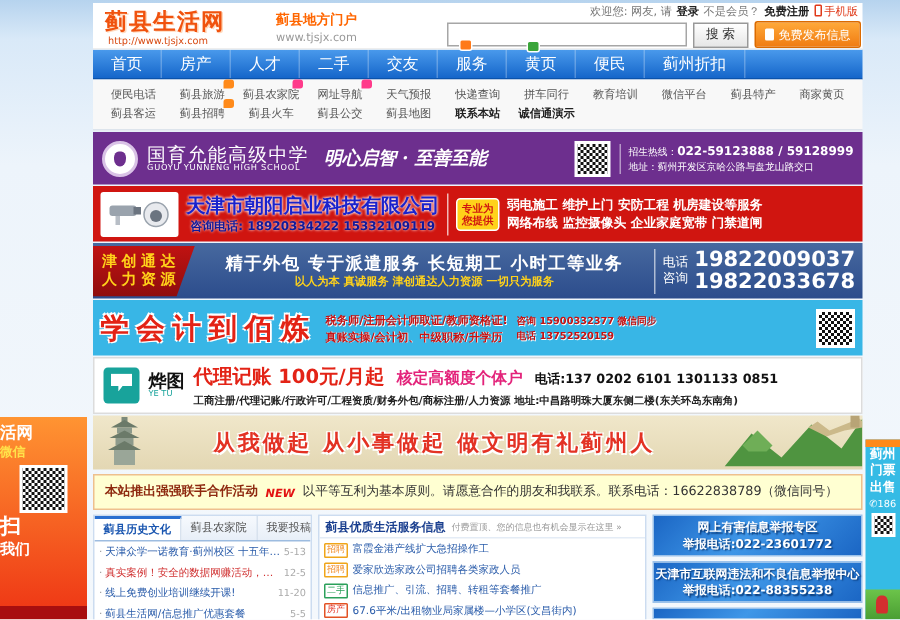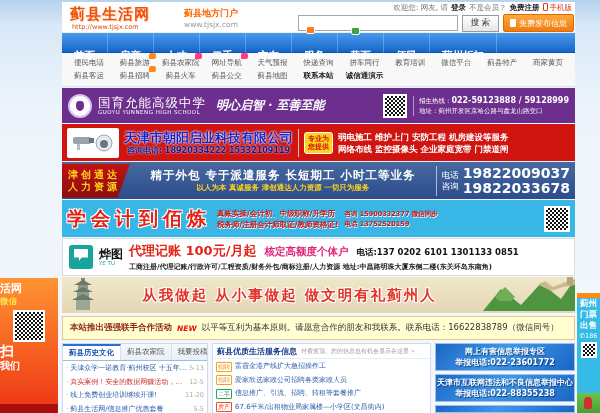--- a/index.html
+++ b/index.html
@@ -20,21 +20,21 @@
 .mobile{color:#e03a1a;font-weight:normal;display:flex;align-items:flex-start}
 .mobile-icon{display:inline-block;width:5px;height:8px;border:1px solid #e03a1a;border-radius:1px;margin-right:2px}
 .searchrow{position:absolute;right:1px;top:12px;display:flex;gap:4px;align-items:center}
 .search-input{width:160px;height:16px;border:1px solid #a6a6a6;background:#fff}
 .btn-search{height:17px;font-size:8.5px;padding:0 8px;background:linear-gradient(#fff,#e6e6e6);border:1px solid #999;color:#333;white-space:nowrap}
 .btn-post{height:18px;font-size:8px;color:#fff;font-weight:normal;background:linear-gradient(#ffa93a,#f07c12);border:1px solid #db6a00;border-radius:2px;display:flex;align-items:center;gap:3px;padding:0 6px;white-space:nowrap}
 .doc-icon{width:6px;height:8px;background:#fff;display:inline-block;border-radius:1px}
 
 
 .mainnav{height:20px;background:linear-gradient(#4a9aec,#1566ca);display:flex;align-items:stretch;border-bottom:1px solid #0c53ab}
-.nav-item{padding:12px 12px;color:#fff;font-size:10.5px;font-weight:bold;line-height:20px;border-right:1px solid rgba(255,255,255,.25)}
+.nav-item{padding:0 12px;color:#fff;font-size:10.5px;font-weight:normal;line-height:20px;border-right:1px solid rgba(255,255,255,.25)}
 
 
 .subnav{background:#f8f8f8;border-bottom:1px solid #dde4ec;padding:3px 4px 4px}
 .sn-row{display:grid;grid-template-columns:repeat(11,1fr)}
 .sn-row a{font-size:7.5px;color:#555;text-align:center;line-height:13px;position:relative;white-space:nowrap;overflow:visible}
 .sn-row a.bold{font-weight:bold;color:#222}
 .bub{position:absolute;top:-3px;right:2px;width:7px;height:6px;border-radius:2px 2px 2px 0;display:inline-block}
 .bub.o{background:#ff8a1a}.bub.p{background:#ff3a8a}
 .mb{position:absolute;width:9px;height:8px;border-radius:2px;border:1px solid #fff;z-index:5}
 .mb.o{left:306px;top:26px;background:#ff7a1a}
@@ -276,22 +276,22 @@
         <span class="lb-nums">
             <div>19822009037</div>
             <div>19822033678</div>
           </span>
       </span>
     </div>
 
     <div class="bn b-acct">
       <span class="ac-head">学会计到佰炼</span>
       <span class="ac-lines">
+        <div>税务师/注册会计师取证/教师资格证!</div>
         <div>真账实操/会计初、中级职称/升学历</div>
-        <div>税务师/注册会计师取证/教师资格证!</div>
       </span>
       <span class="ac-contact">
         <div>咨询 15900332377 微信同步</div>
         <div>电话 13752520159</div>
       </span>
       <span class="qr ac-qr">
           <i></i>
         </span>
     </div>
 

